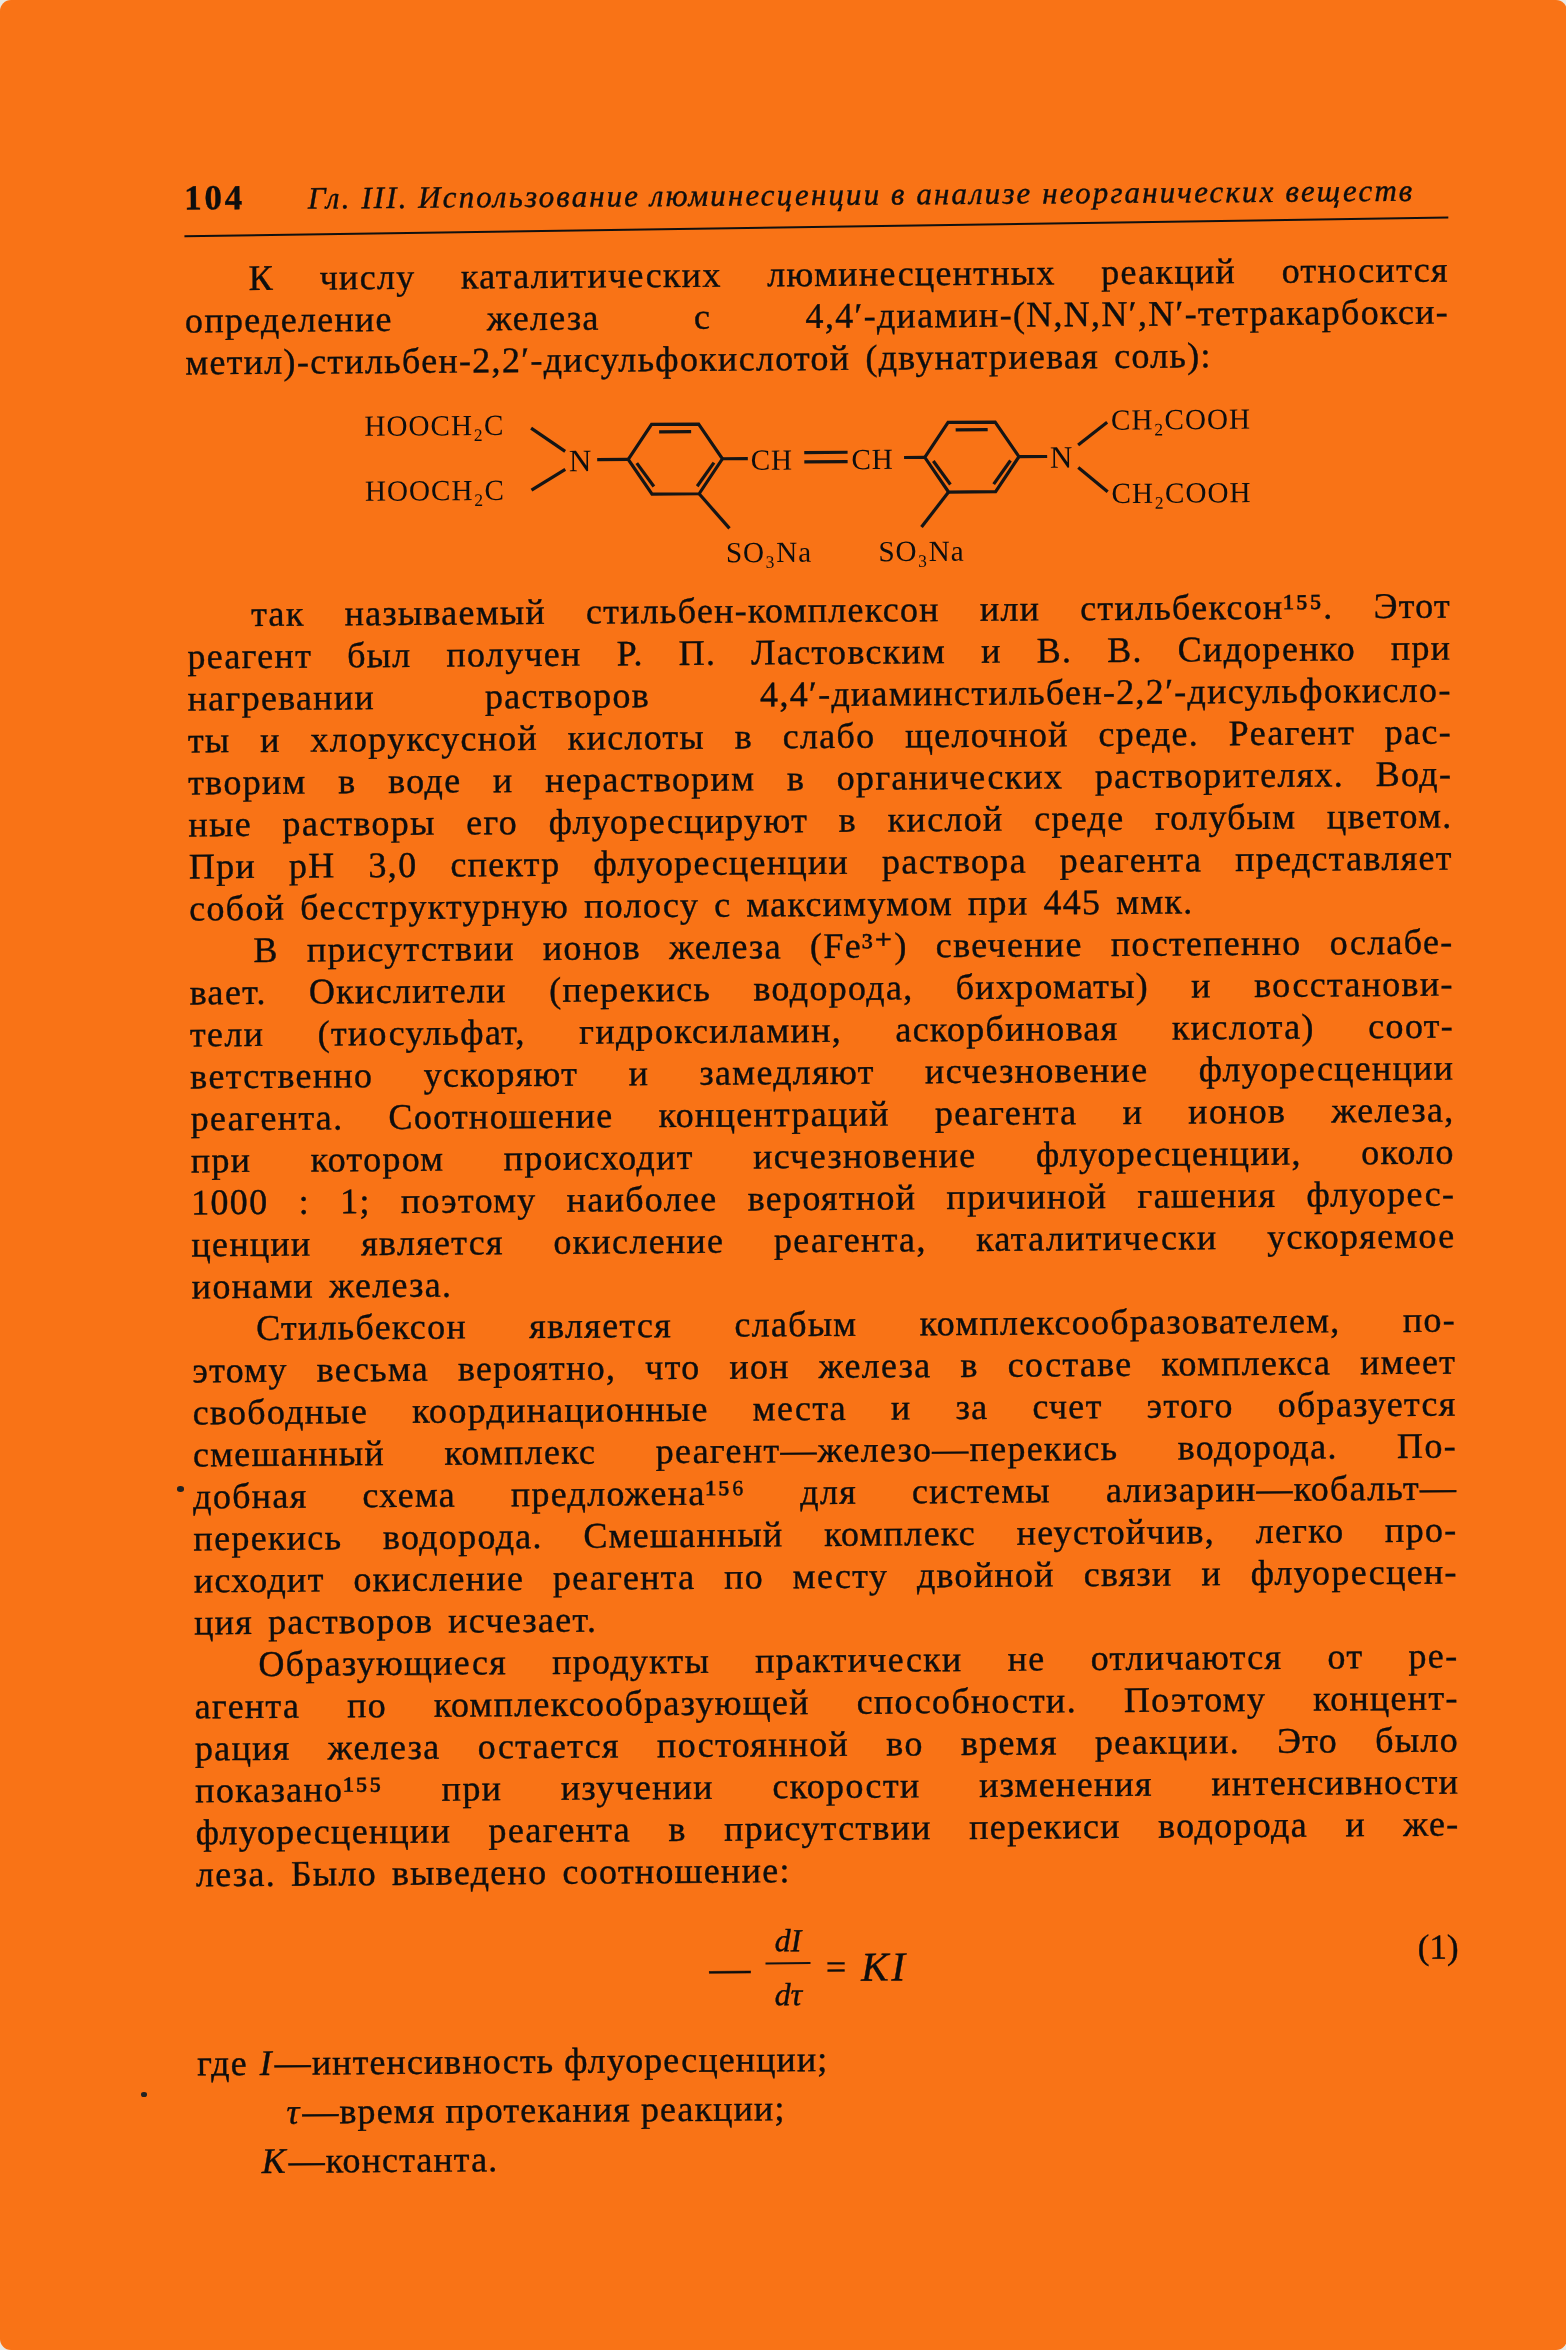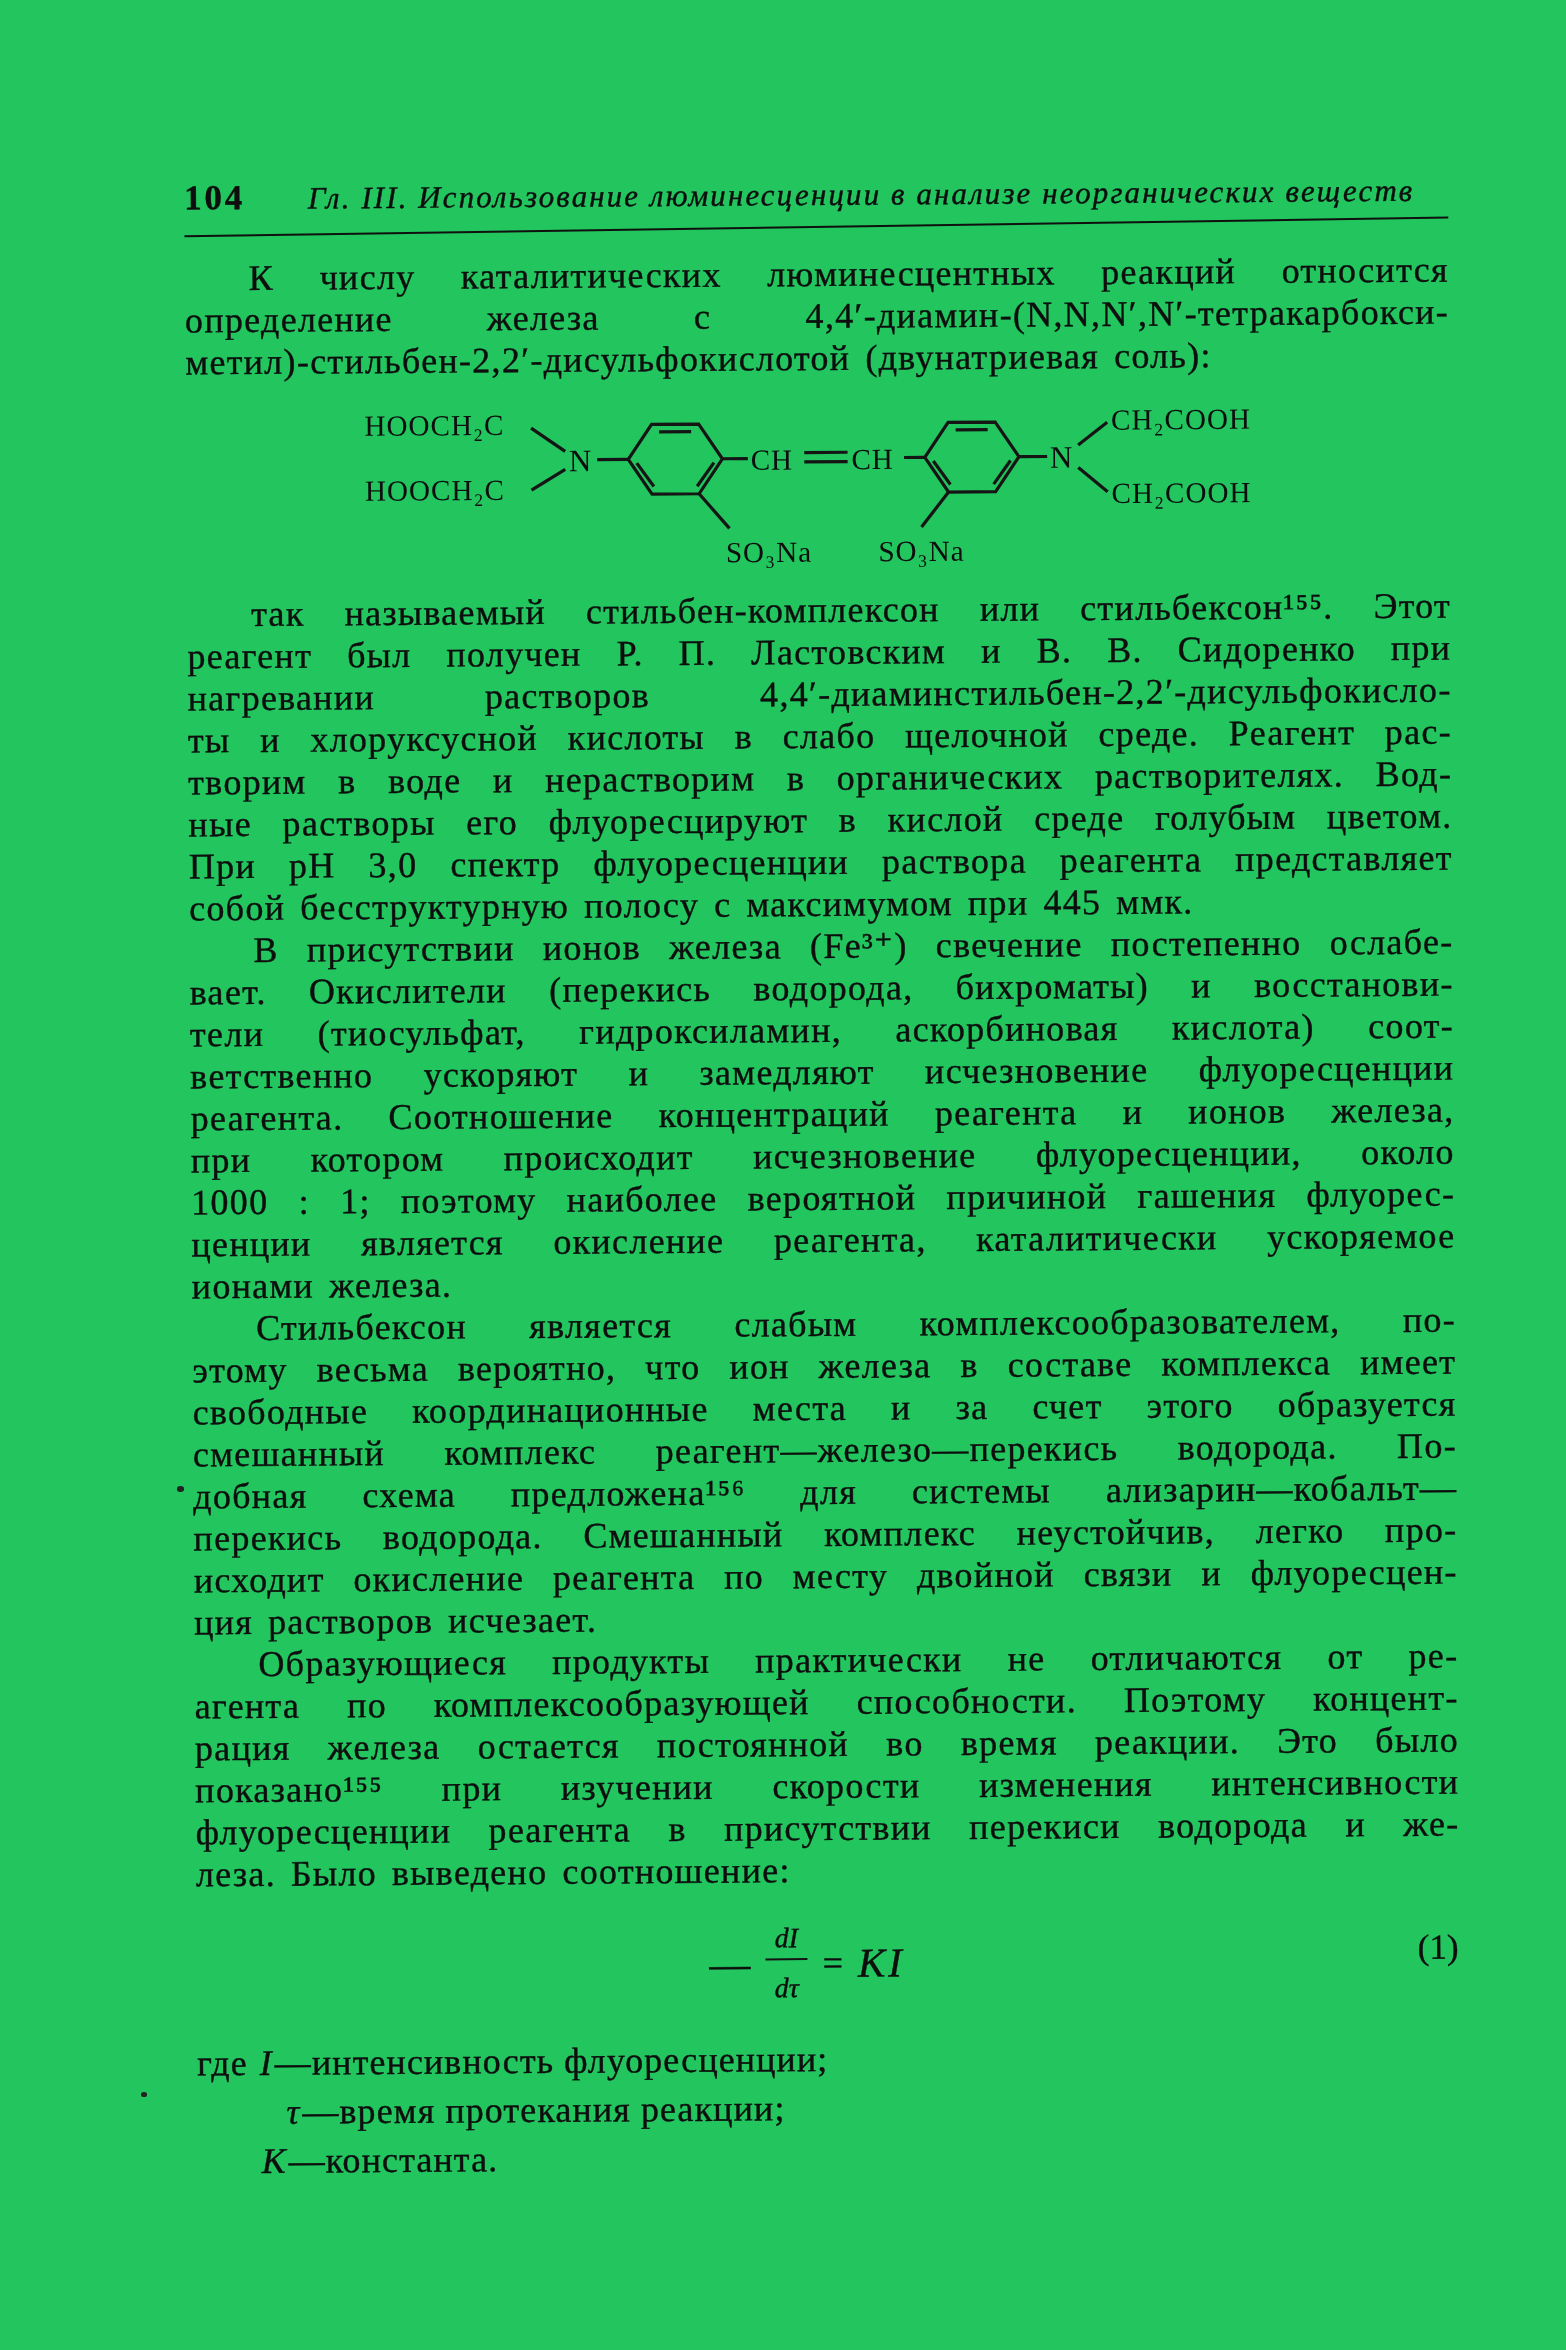--- a/index.html
+++ b/index.html
@@ -1,23 +1,24 @@
 <!DOCTYPE html>
 <html lang="ru" style="font-size:15px"><head>
 <meta charset="utf-8">
 <style>
   html,body { margin:0; padding:0; background:#e8e8e4; }
   .page {
     position:relative;
     width:1567px; height:2350px;
     margin:0 auto;
-    background:#22c55e;
+    background:#f97316;
     color:#0e0e0e;
     font-family:"Liberation Serif","DejaVu Serif",serif;
     overflow:hidden;
+    border-radius:11px;
     -webkit-text-stroke:0.4px currentColor;
   }
   .content {
     position:absolute; left:184px; top:174px; width:1264px;
     transform:rotate(-0.4deg);
     transform-origin:50% 0;
   }
   
   .header-row { display:flex; align-items:baseline; height:43px; }
   .page-num { font-size:35px; font-weight:bold; width:90px; letter-spacing:2.8px; }
@@ -37,21 +38,21 @@
   
   .structure { margin:13px 0 0 174px; width:979px; height:184px; }
   .structure svg { display:block; }
   .structure text { font-size:31px; fill:#0e0e0e; letter-spacing:1px; }
   .structure text.n-atom { font-size:33px; }
   .structure line, .structure polygon { stroke:#151515; stroke-width:3.4; fill:none; }
   
   .eq-row { position:relative; height:105px; margin-top:28px; font-style:italic; }
   .eq-group { position:absolute; left:513px; top:5.6px; display:inline-flex; align-items:center; gap:15px; }
   .eq-minus { font-style:normal; font-size:41px; line-height:1; }
-  .frac { display:inline-flex; flex-direction:column; align-items:center; font-size:28px; line-height:1; }
+  .frac { display:inline-flex; flex-direction:column; align-items:center; font-size:32px; line-height:1; }
   .frac .num { padding:0 9.4px 5.6px; border-bottom:2.8px solid #141414; }
   .frac .den { padding-top:14px; }
   .eq-eq { font-style:normal; font-size:36px; }
   .eq-rhs { font-size:41px; letter-spacing:2.8px;text-align:right; }
   .eq-label { position:absolute; right:1.9px; top:13px; font-style:normal; font-size:35px; }
   
   .defs { margin-top:11.3px; font-size:36px; line-height:49px; letter-spacing:1.1px; }
   .def-var { font-style:italic; padding:0 1.9px; }
   .def-1 { padding-left:87px; }
   .def-2 { padding-left:62px; }

